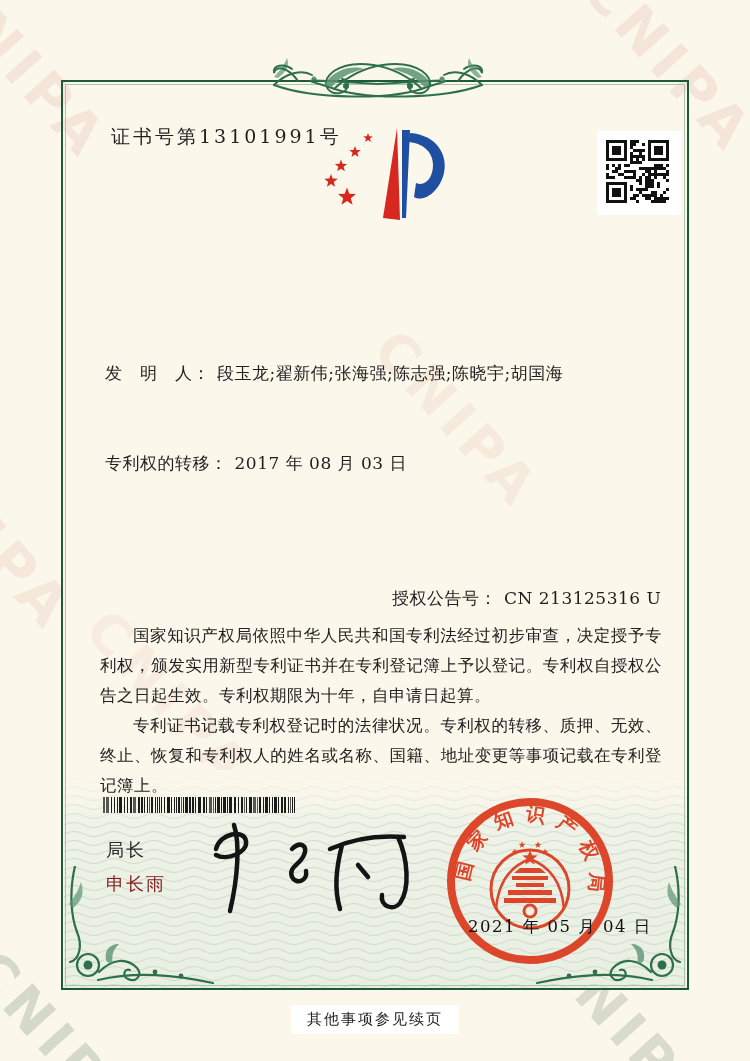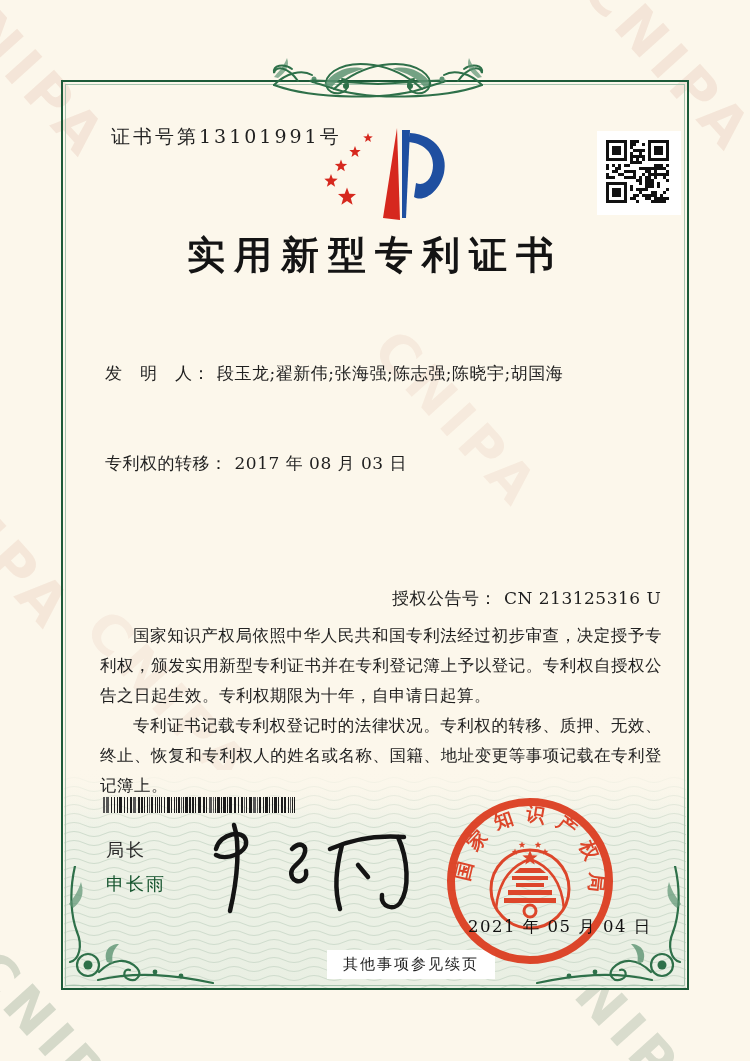--- a/index.html
+++ b/index.html
@@ -30,30 +30,30 @@
   
   .wavezone{position:absolute;left:64px;top:770px;width:622px;height:218px;z-index:1;
             background:linear-gradient(180deg,#fcf7eb 0%,#eef2e7 22%,#e9efe3 100%);}
   .wavefade{position:absolute;left:0;top:0;width:100%;height:60px;
             background:linear-gradient(180deg,#fcf7eb,rgba(252,247,235,0));}
   .barcode{position:absolute;left:103px;top:797px;width:196px;height:16px;z-index:2;}
   
   .sig-title{position:absolute;left:106px;top:838px;font-family:"DejaVu Sans","Liberation Sans",sans-serif;
              font-size:18px;letter-spacing:2px;color:#2a2a2a;z-index:2;}
   .sig-name{position:absolute;left:106px;top:872px;font-family:"DejaVu Sans","Liberation Sans",sans-serif;
-            font-size:18px;letter-spacing:2px;color:#14532d;z-index:2;}
+            font-size:18px;letter-spacing:2px;color:#7f1d1d;z-index:2;}
   .sig-svg{position:absolute;left:200px;top:815px;z-index:2;}
   
   .seal{position:absolute;left:446px;top:797px;width:168px;height:168px;z-index:3;opacity:.93;}
   .seal-date{position:absolute;left:468px;top:916px;font-size:16.5px;letter-spacing:1.5px;color:#101010;z-index:4;}
   
   .page-ind{position:absolute;left:0;right:0;top:965px;text-align:center;font-size:14px;
             letter-spacing:1px;z-index:2;}
-  .note-box{position:absolute;left:50%;transform:translateX(-50%);top:950px;background:#ffffff;
-            padding:5px 16px;font-size:15px;letter-spacing:2px;z-index:2;margin-left:36px;}
+  .note-box{position:absolute;left:50%;transform:translateX(-50%);top:1005px;background:#ffffff;
+            padding:5px 16px;font-size:15px;letter-spacing:2px;z-index:2;}
   .orn{position:absolute;z-index:1;}
 </style>
 </head>
 <body>
 
 <div class="page">
 
   <span class="wm" style="left:-28px;top:-38px;font-size:56px;color:rgba(214,160,138,.20);">CNIPA</span>
   <span class="wm" style="left:618px;top:-44px;font-size:56px;color:rgba(214,160,138,.20);">CNIPA</span>
   <span class="wm" style="left:-66px;top:428px;font-size:58px;color:rgba(214,160,138,.18);">CNIPA</span>
@@ -370,21 +370,20 @@
         <polygon points="33.0,19.0 34.5,23.0 38.7,23.1 35.4,25.8 36.5,29.9 33.0,27.5 29.5,29.9 30.6,25.8 27.3,23.1 31.5,23.0" fill="#d6281e" stroke="none"></polygon>
         <polygon points="19.0,32.5 20.6,36.8 25.2,37.0 21.6,39.8 22.8,44.3 19.0,41.7 15.2,44.3 16.4,39.8 12.8,37.0 17.4,36.8" fill="#d6281e" stroke="none"></polygon>
         <polygon points="9.0,47.0 10.7,51.6 15.7,51.8 11.8,54.9 13.1,59.7 9.0,56.9 4.9,59.7 6.2,54.9 2.3,51.8 7.3,51.6" fill="#d6281e" stroke="none"></polygon>
         <polygon points="25.0,60.5 27.3,66.8 34.0,67.1 28.8,71.2 30.6,77.7 25.0,74.0 19.4,77.7 21.2,71.2 16.0,67.1 22.7,66.8" fill="#d6281e" stroke="none"></polygon>
       </g>
     <polygon points="75,1 61,91 78,93" fill="#d6281e"></polygon>
     <polygon points="80,3 88,3 84,91 80,91" fill="#1f4fa0"></polygon>
     <path d="M88,6 C115,8 126,28 122,46 C118,64 102,76 92,70 L94,56 C104,60 111,50 111,38 C111,24 100,16 86,15 Z" fill="#1f4fa0"></path>
   </svg>
 
-  <div class="title">实用新型专利证书</div>
 
   <div class="frow" style="top:362px;">
     <span class="flabel">发　明　人：</span><span class="fvalue">段玉龙;翟新伟;张海强;陈志强;陈晓宇;胡国海</span>
   </div>
   <div class="frow" style="top:452px;">
     <span class="flabel">专利权的转移：</span><span class="fvalue">2017 年 08 月 03 日</span>
   </div>
   <div class="frow" style="left:384px;top:587px;padding-left:8px;">
     <span class="flabel">授权公告号：</span><span class="fvalue">CN 213125316 U</span>
   </div>

